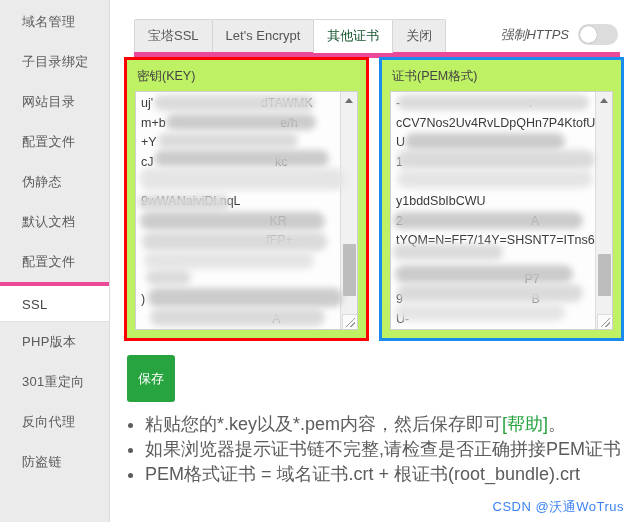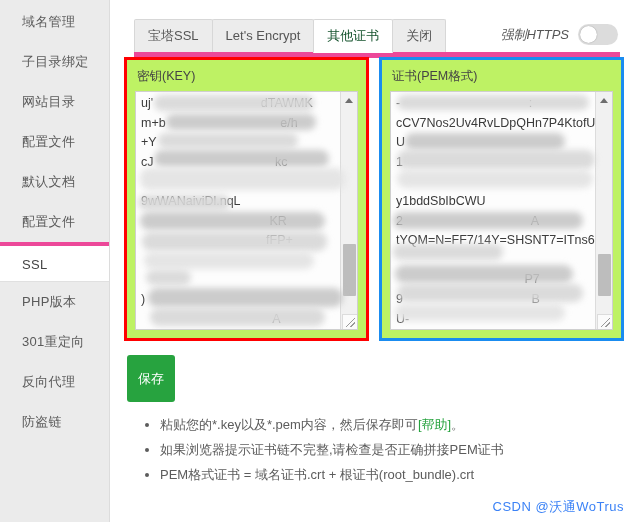--- a/index.html
+++ b/index.html
@@ -226,25 +226,24 @@
     cursor: pointer;
     font-family: inherit;
   }
   .help {
     position: absolute;
     left: 17px;
     top: 412px;
     right: 12px;
   }
   .help li {
-    font-size: 13px;
+    font-size: 18px;
     color: #5c5c5c;
     line-height: 25px;
     list-style: disc;
-    margin-left: 15px;
   }
   .help ul { margin: 0; padding-left: 18px; }
   .green { color: #27a33f; }
 
   
   .watermark {
     position: absolute;
     right: 14px;
     bottom: 6px;
     font-size: 13px;
@@ -256,20 +255,21 @@
 </head>
 <body>
 
 <div id="app">
 
   <div class="sidebar" id="sidebar">
       <div class="side-item"><span>域名管理</span></div>
       <div class="side-item"><span>子目录绑定</span></div>
       <div class="side-item"><span>网站目录</span></div>
       <div class="side-item"><span>配置文件</span></div>
+      <div class="side-item"><span>伪静态</span></div>
       <div class="side-item"><span>默认文档</span></div>
       <div class="side-item"><span>配置文件</span></div>
       <div class="side-item active"><span>SSL</span></div>
       <div class="side-item"><span>PHP版本</span></div>
       <div class="side-item"><span>301重定向</span></div>
       <div class="side-item"><span>反向代理</span></div>
       <div class="side-item"><span>防盗链</span></div>
     </div>
 
   <div class="main">

